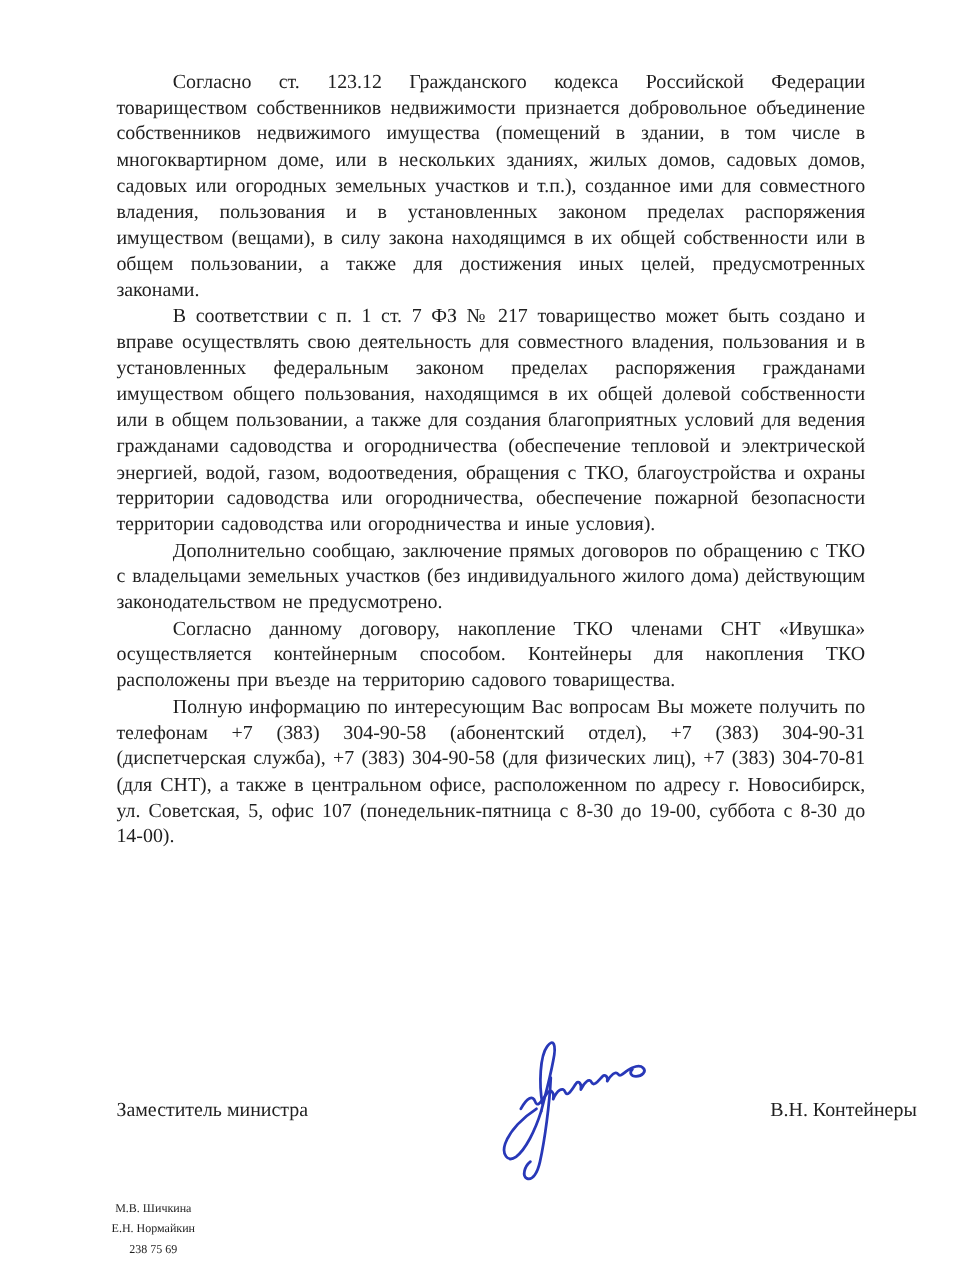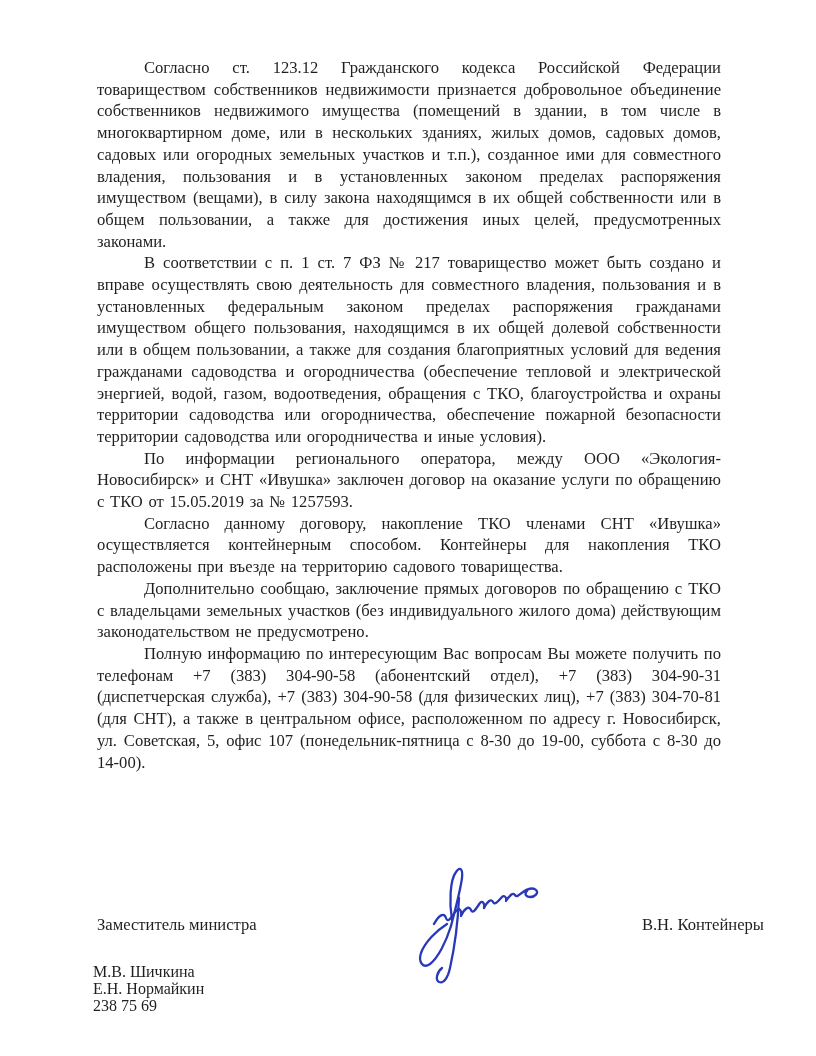--- a/index.html
+++ b/index.html
@@ -47,39 +47,39 @@
     position: absolute;
     left: 406px;
     top: 858px;
     width: 155px;
     height: 150px;
     pointer-events: none;
   }
   .footer-block {
     position: absolute;
     left: 93px;
-    top: 964px;
-    font-size: 16px;
+    top: 1000px;
+    font-size: 10px;
     line-height: 16.8px;
+    text-align: center;
   }
   .footer-block div {
     white-space: nowrap;
   }
 </style>
 </head>
 <body>
 
 <div class="page">
 
   <div class="content">
     <p class="para">Согласно ст. 123.12 Гражданского кодекса Российской Федерации товариществом собственников недвижимости признается добровольное объединение собственников недвижимого имущества (помещений в здании, в том числе в многоквартирном доме, или в нескольких зданиях, жилых домов, садовых домов, садовых или огородных земельных участков и т.п.), созданное ими для совместного владения, пользования и в установленных законом пределах распоряжения имуществом (вещами), в силу закона находящимся в их общей собственности или в общем пользовании, а также для достижения иных целей, предусмотренных законами.</p>
     <p class="para">В соответствии с п. 1 ст. 7 ФЗ № 217 товарищество может быть создано и вправе осуществлять свою деятельность для совместного владения, пользования и в установленных федеральным законом пределах распоряжения гражданами имуществом общего пользования, находящимся в их общей долевой собственности или в общем пользовании, а также для создания благоприятных условий для ведения гражданами садоводства и огородничества (обеспечение тепловой и электрической энергией, водой, газом, водоотведения, обращения с ТКО, благоустройства и охраны территории садоводства или огородничества, обеспечение пожарной безопасности территории садоводства или огородничества и иные условия).</p>
-    <p class="para">По информации регионального оператора, между ООО «Экология-Новосибирск» и СНТ «Ивушка» заключен договор на оказание услуги по обращению с ТКО от 15.05.2019 за № 1257593.</p>
+    <p class="para">Дополнительно сообщаю, заключение прямых договоров по обращению с ТКО с владельцами земельных участков (без индивидуального жилого дома) действующим законодательством не предусмотрено.</p>
     <p class="para">Согласно данному договору, накопление ТКО членами СНТ «Ивушка» осуществляется контейнерным способом. Контейнеры для накопления ТКО расположены при въезде на территорию садового товарищества.</p>
-    <p class="para">Дополнительно сообщаю, заключение прямых договоров по обращению с ТКО с владельцами земельных участков (без индивидуального жилого дома) действующим законодательством не предусмотрено.</p>
     <p class="para">Полную информацию по интересующим Вас вопросам Вы можете получить по телефонам +7 (383) 304-90-58 (абонентский отдел), +7 (383) 304-90-31 (диспетчерская служба), +7 (383) 304-90-58 (для физических лиц), +7 (383) 304-70-81 (для СНТ), а также в центральном офисе, расположенном по адресу г. Новосибирск, ул. Советская, 5, офис 107 (понедельник-пятница с 8-30 до 19-00, суббота с 8-30 до 14-00).</p>
   </div>
 
   <div class="signature-row">
     <span class="sig-title">Заместитель министра</span>
     <span class="sig-name">В.Н. Контейнеры</span>
   </div>
 
   <svg class="signature-ink" viewBox="0 0 155 150" xmlns="http://www.w3.org/2000/svg">
     <g fill="none" stroke="#2838b8" stroke-width="2.3" stroke-linecap="round" stroke-linejoin="round">

